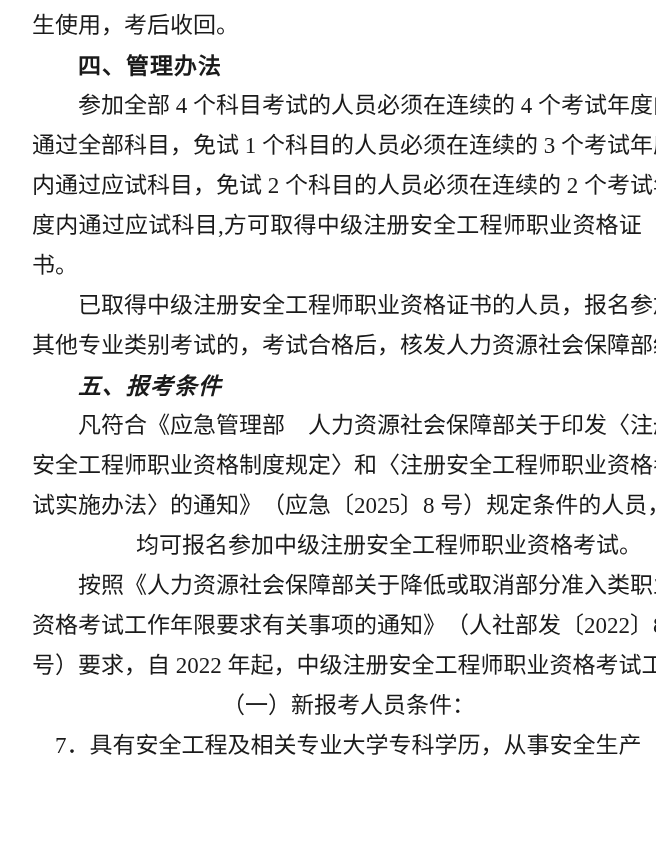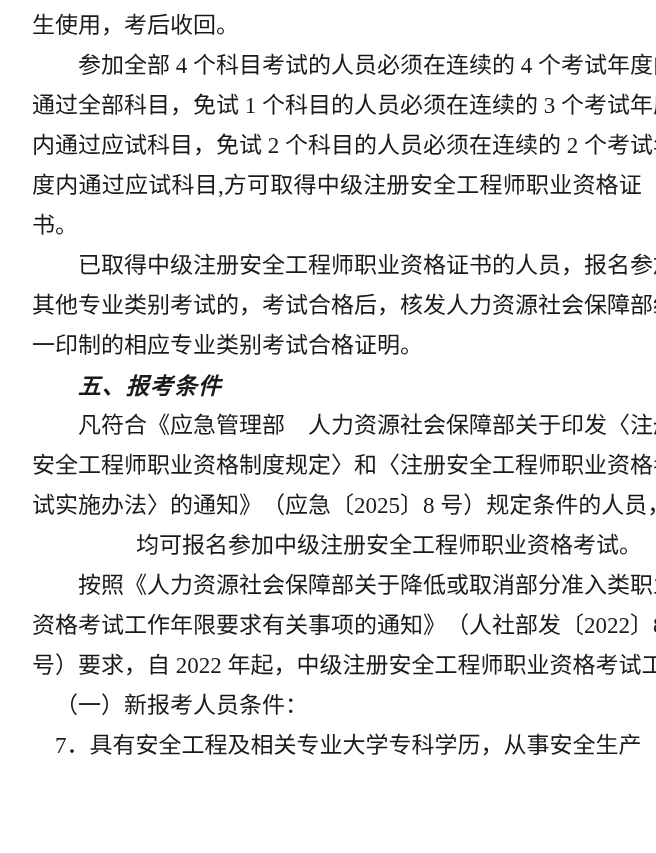--- a/index.html
+++ b/index.html
@@ -53,20 +53,21 @@
     display: inline-block;
     flex: 0 0 auto;
   }
 </style>
 </head>
 <body>
 
 <div class="page">
   <div class="content">
       <div class="line body" style="text-indent: 0px;">生使用，考后收回。</div>
+      <div class="line heading" style="text-indent: 46px;">四、管理办法</div>
       <div class="line body flexjust">
         <span class="indent-spacer" style="width: 46px;"></span>
         <span>参</span>
         <span>加</span>
         <span>全</span>
         <span>部</span>
         <span> </span>
         <span>4</span>
         <span> </span>
         <span>个</span>
@@ -243,21 +244,20 @@
         <span>力</span>
         <span>资</span>
         <span>源</span>
         <span>社</span>
         <span>会</span>
         <span>保</span>
         <span>障</span>
         <span>部</span>
         <span>统</span>
       </div>
-      <div class="line body" style="text-indent: 0px;">一印制的相应专业类别考试合格证明。</div>
       <div class="line heading" style="text-indent: 46px; font-style: italic;">五、报考条件</div>
       <div class="line body flexjust">
         <span class="indent-spacer" style="width: 46px;"></span>
         <span>凡</span>
         <span>符</span>
         <span>合</span>
         <span>《</span>
         <span>应</span>
         <span>急</span>
         <span>管</span>
@@ -423,16 +423,16 @@
         <span>程</span>
         <span>师</span>
         <span>职</span>
         <span>业</span>
         <span>资</span>
         <span>格</span>
         <span>考</span>
         <span>试</span>
         <span>工</span>
       </div>
-      <div class="line body" style="text-indent: 23px;">（一）新报考人员条件：</div>
+      <div class="line body" style="text-indent: 23px; text-align: center;">（一）新报考人员条件：</div>
       <div class="line body" style="text-indent: 23px;">7．具有安全工程及相关专业大学专科学历，从事安全生产</div>
     </div>
 </div>
 
 </body></html>

